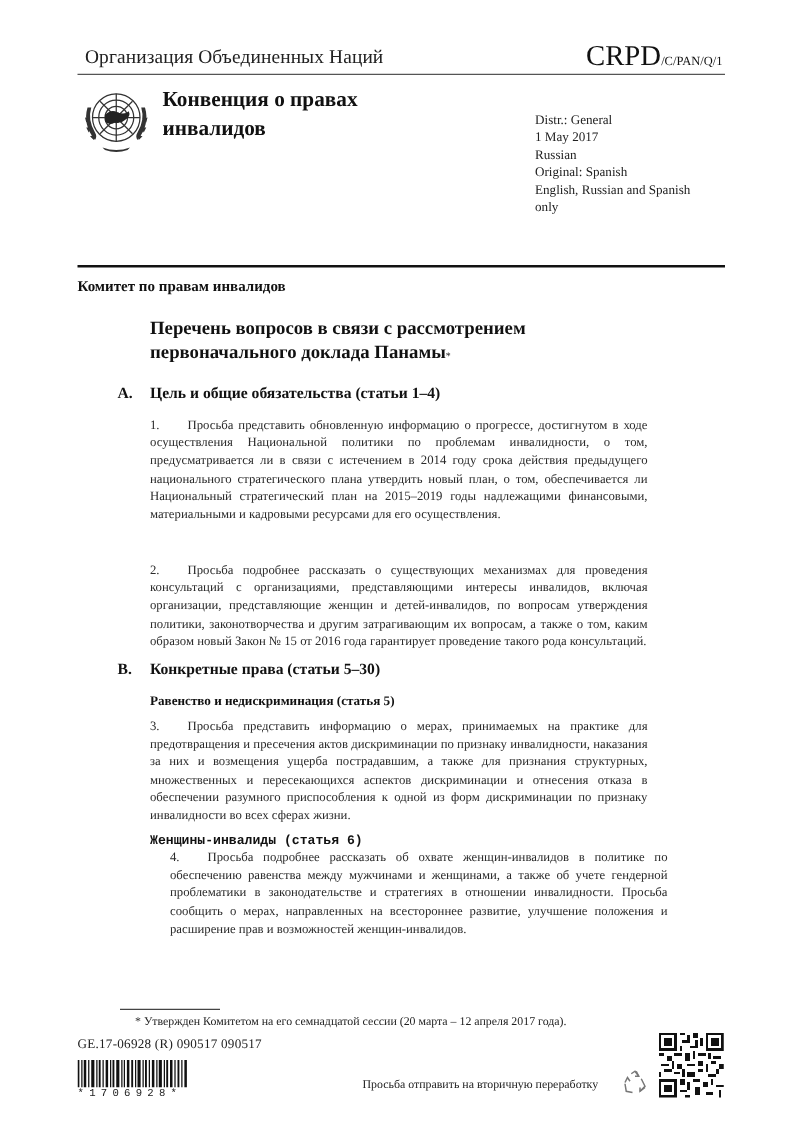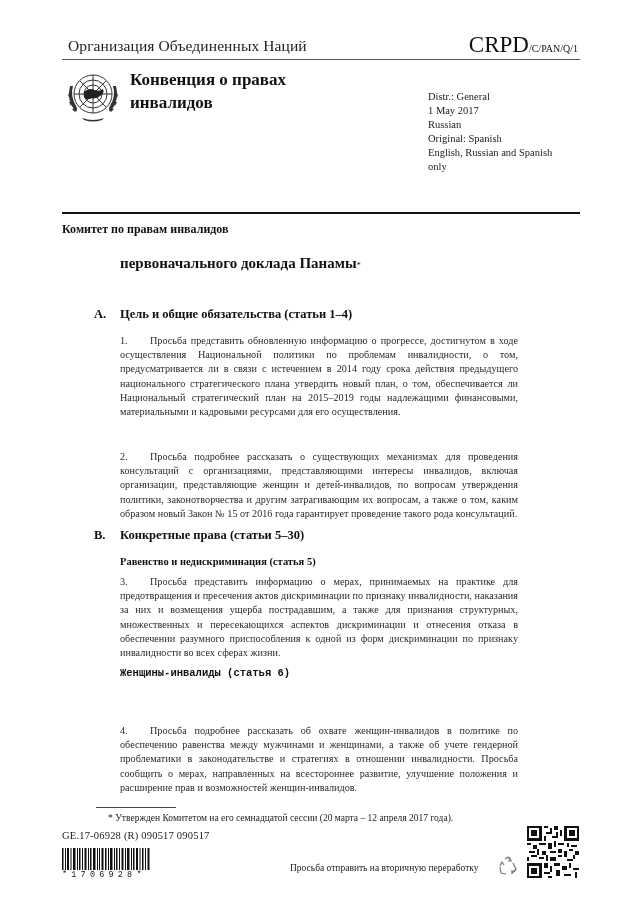--- a/index.html
+++ b/index.html
@@ -71,20 +71,21 @@
   <div>Russian</div>
   <div>Original: Spanish</div>
   <div>English, Russian and Spanish</div>
   <div>only</div>
 </div>
 
 <div class="abs rule-thick"></div>
 <div class="abs committee">Комитет по правам инвалидов</div>
 
 <div class="abs main-title">
+  <div>Перечень вопросов в связи с рассмотрением</div>
   <div><span>первоначального доклада Панамы</span><sup>*</sup></div>
 </div>
 
 <div class="abs section-head" style="top:307px;">
   <span class="letter">A.</span>
   <span>Цель и общие обязательства (статьи 1–4)</span>
 </div>
 
 <div class="abs para" style="top:334px;">
   <span class="num">1.</span><span>Просьба представить обновленную информацию о прогрессе, достигнутом в ходе осуществления Национальной политики по проблемам инвалидности, о том, предусматривается ли в связи с истечением в 2014 году срока действия предыдущего национального стратегического плана утвердить новый план, о том, обеспечивается ли Национальный стратегический план на 2015–2019 годы надлежащими финансовыми, материальными и кадровыми ресурсами для его осуществления.</span>
@@ -100,21 +101,21 @@
 </div>
 
 <div class="abs subsection" style="top:556px;">Равенство и недискриминация (статья 5)</div>
 
 <div class="abs para" style="top:575px;">
   <span class="num">3.</span><span>Просьба представить информацию о мерах, принимаемых на практике для предотвращения и пресечения актов дискриминации по признаку инвалидности, наказания за них и возмещения ущерба пострадавшим, а также для признания структурных, множественных и пересекающихся аспектов дискриминации и отнесения отказа в обеспечении разумного приспособления к одной из форм дискриминации по признаку инвалидности во всех сферах жизни.</span>
 </div>
 
 <div class="abs subsection" style="top:667px;font-family:Liberation Mono, monospace;">Женщины-инвалиды (статья 6)</div>
 
-<div class="abs para" style="top:724px;">
+<div class="abs para" style="top:680px;margin-left:16px;">
   <span class="num">4.</span><span>Просьба подробнее рассказать об охвате женщин-инвалидов в политике по обеспечению равенства между мужчинами и женщинами, а также об учете гендерной проблематики в законодательстве и стратегиях в отношении инвалидности. Просьба сообщить о мерах, направленных на всестороннее развитие, улучшение положения и расширение прав и возможностей женщин-инвалидов.</span>
 </div>
 
 <div class="abs fn-rule"></div>
 <div class="abs footnote">*   Утвержден Комитетом на его семнадцатой сессии (20 марта – 12 апреля 2017 года).</div>
 <div class="abs job-no">GE.17-06928  (R)  090517  090517</div>
 
 <svg class="abs barcode" viewBox="0 0 88 22" preserveAspectRatio="none">
   <g fill="#111">
     <rect x="0" y="0" width="1.5" height="22"></rect>

